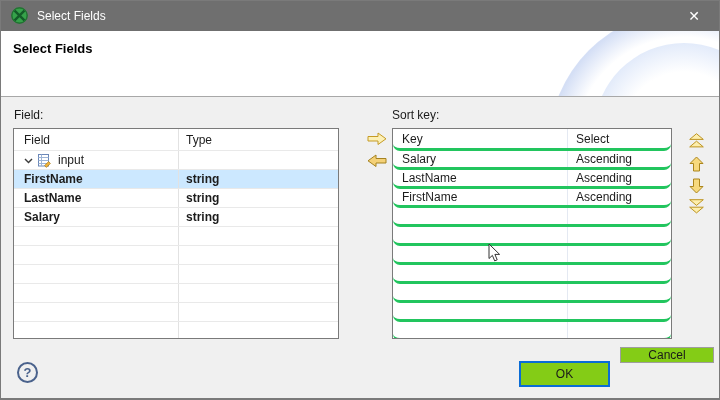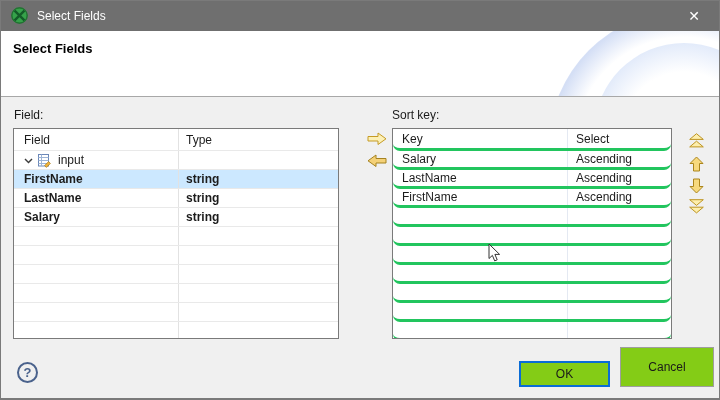--- a/index.html
+++ b/index.html
@@ -41,21 +41,21 @@
   .rec-icon{margin-right:6px;}
   
   .svg-btn{position:absolute;cursor:default;}
   
   .help-btn{position:absolute;left:16px;top:361px;width:21px;height:21px;box-sizing:border-box;
             border:2px solid #4a628c;border-radius:50%;color:#4a628c;font-size:13px;font-weight:bold;
             text-align:center;line-height:17px;}
   .btn{position:absolute;box-sizing:border-box;background:#84cc16;font-size:12px;color:#1a1a1a;
        display:flex;align-items:center;justify-content:center;}
   .btn.ok{left:518px;top:360px;width:91px;height:26px;border:2px solid #0a6cd6;}
-  .btn.cancel{left:619px;top:346px;width:94px;height:40px;border:1px solid #9e9e9e;}
+  .btn.cancel{left:619px;top:346px;width:94px;height:16px;border:1px solid #9e9e9e;}
   .cursor{position:absolute;left:487px;top:242px;}
 </style>
 </head>
 <body>
 
 <div id="win">
 
   <div class="titlebar">
     <svg class="app-icon" viewBox="0 0 17 17" width="17" height="17">
       <circle cx="8.5" cy="8.5" r="7.7" fill="#36a24a" stroke="#267a36" stroke-width="1.2"></circle>

